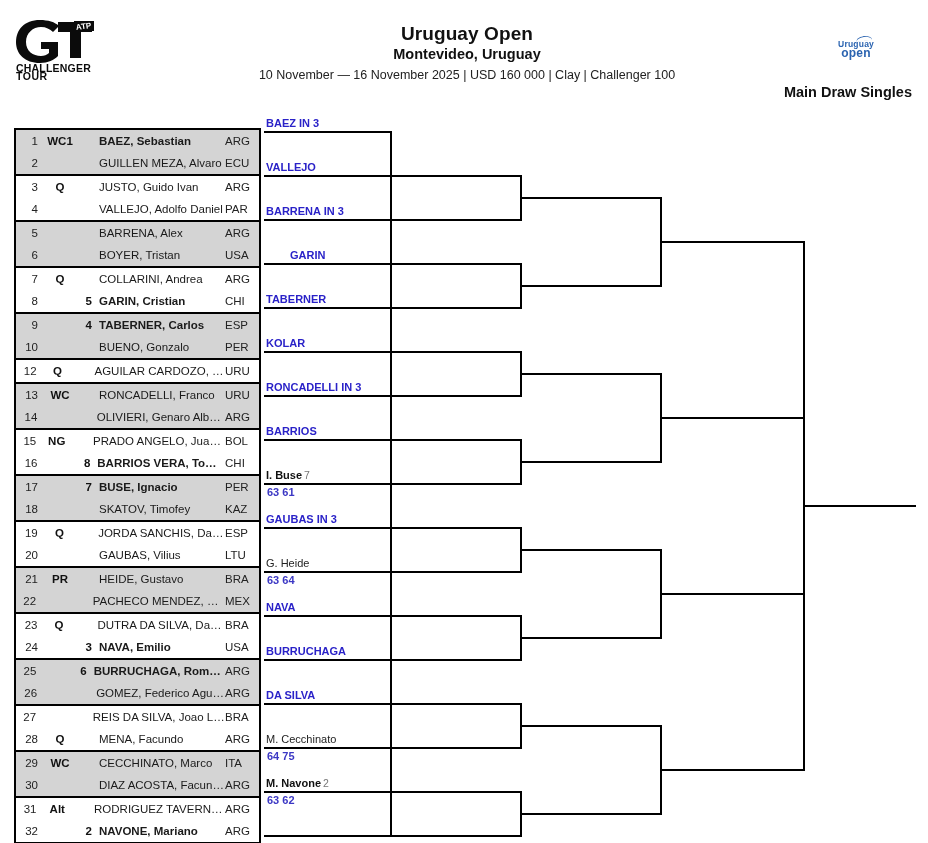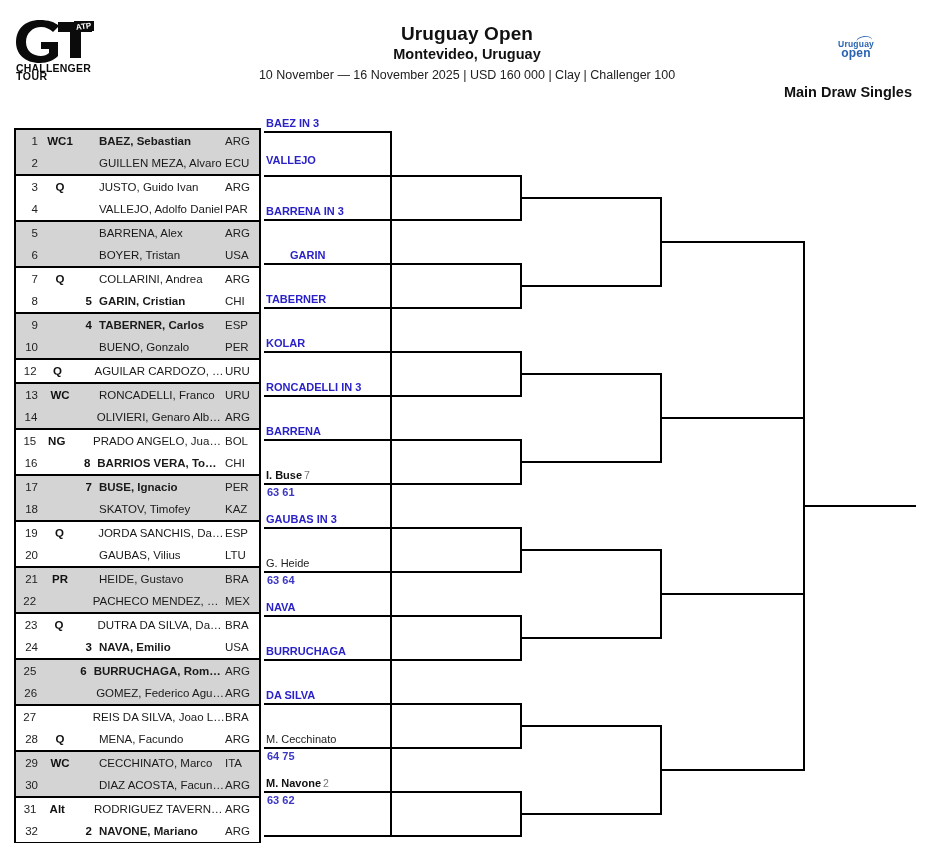--- a/index.html
+++ b/index.html
@@ -467,21 +467,21 @@
       </div>
 
     <div id="r2-host">
         <div class="ln lnh" style="left: 264px; top: 3px; width: 128px; height: 2px;"></div>
         <div class="ln lnh" style="left: 264px; top: 47px; width: 128px; height: 2px;"></div>
         <div class="ln lnv" style="left: 390px; top: 3px; width: 2px; height: 46px;"></div>
         <div class="r2label" style="top: -11px;"><span>BAEZ IN 3</span></div>
         <div class="ln lnh" style="left: 264px; top: 47px; width: 128px; height: 2px;"></div>
         <div class="ln lnh" style="left: 264px; top: 91px; width: 128px; height: 2px;"></div>
         <div class="ln lnv" style="left: 390px; top: 47px; width: 2px; height: 46px;"></div>
-        <div class="r2label" style="top: 26px;"><span>VALLEJO</span></div>
+        <div class="r2label" style="top: 33px;"><span>VALLEJO</span></div>
         <div class="ln lnh" style="left: 264px; top: 91px; width: 128px; height: 2px;"></div>
         <div class="ln lnh" style="left: 264px; top: 135px; width: 128px; height: 2px;"></div>
         <div class="ln lnv" style="left: 390px; top: 91px; width: 2px; height: 46px;"></div>
         <div class="r2label" style="top: 77px;"><span>BARRENA IN 3</span></div>
         <div class="ln lnh" style="left: 264px; top: 135px; width: 128px; height: 2px;"></div>
         <div class="ln lnh" style="left: 264px; top: 179px; width: 128px; height: 2px;"></div>
         <div class="ln lnv" style="left: 390px; top: 135px; width: 2px; height: 46px;"></div>
         <div class="r2label" style="top: 121px; margin-left: 24px;"><span>GARIN</span></div>
         <div class="ln lnh" style="left: 264px; top: 179px; width: 128px; height: 2px;"></div>
         <div class="ln lnh" style="left: 264px; top: 223px; width: 128px; height: 2px;"></div>
@@ -491,21 +491,21 @@
         <div class="ln lnh" style="left: 264px; top: 267px; width: 128px; height: 2px;"></div>
         <div class="ln lnv" style="left: 390px; top: 223px; width: 2px; height: 46px;"></div>
         <div class="r2label" style="top: 209px;"><span>KOLAR</span></div>
         <div class="ln lnh" style="left: 264px; top: 267px; width: 128px; height: 2px;"></div>
         <div class="ln lnh" style="left: 264px; top: 311px; width: 128px; height: 2px;"></div>
         <div class="ln lnv" style="left: 390px; top: 267px; width: 2px; height: 46px;"></div>
         <div class="r2label" style="top: 253px;"><span>RONCADELLI IN 3</span></div>
         <div class="ln lnh" style="left: 264px; top: 311px; width: 128px; height: 2px;"></div>
         <div class="ln lnh" style="left: 264px; top: 355px; width: 128px; height: 2px;"></div>
         <div class="ln lnv" style="left: 390px; top: 311px; width: 2px; height: 46px;"></div>
-        <div class="r2label" style="top: 297px;"><span>BARRENA</span></div>
+        <div class="r2label" style="top: 297px;"><span>BARRIOS</span></div>
         <div class="ln lnh" style="left: 264px; top: 355px; width: 128px; height: 2px;"></div>
         <div class="ln lnh" style="left: 264px; top: 399px; width: 128px; height: 2px;"></div>
         <div class="ln lnv" style="left: 390px; top: 355px; width: 2px; height: 46px;"></div>
         <div class="r2label" style="top: 341px;"><span class="nm-b">I. Buse</span><span class="seedn">7</span></div>
         <div class="score" style="top: 358px;">63 61</div>
         <div class="ln lnh" style="left: 264px; top: 399px; width: 128px; height: 2px;"></div>
         <div class="ln lnh" style="left: 264px; top: 443px; width: 128px; height: 2px;"></div>
         <div class="ln lnv" style="left: 390px; top: 399px; width: 2px; height: 46px;"></div>
         <div class="r2label" style="top: 385px;"><span>GAUBAS IN 3</span></div>
         <div class="ln lnh" style="left: 264px; top: 443px; width: 128px; height: 2px;"></div>

